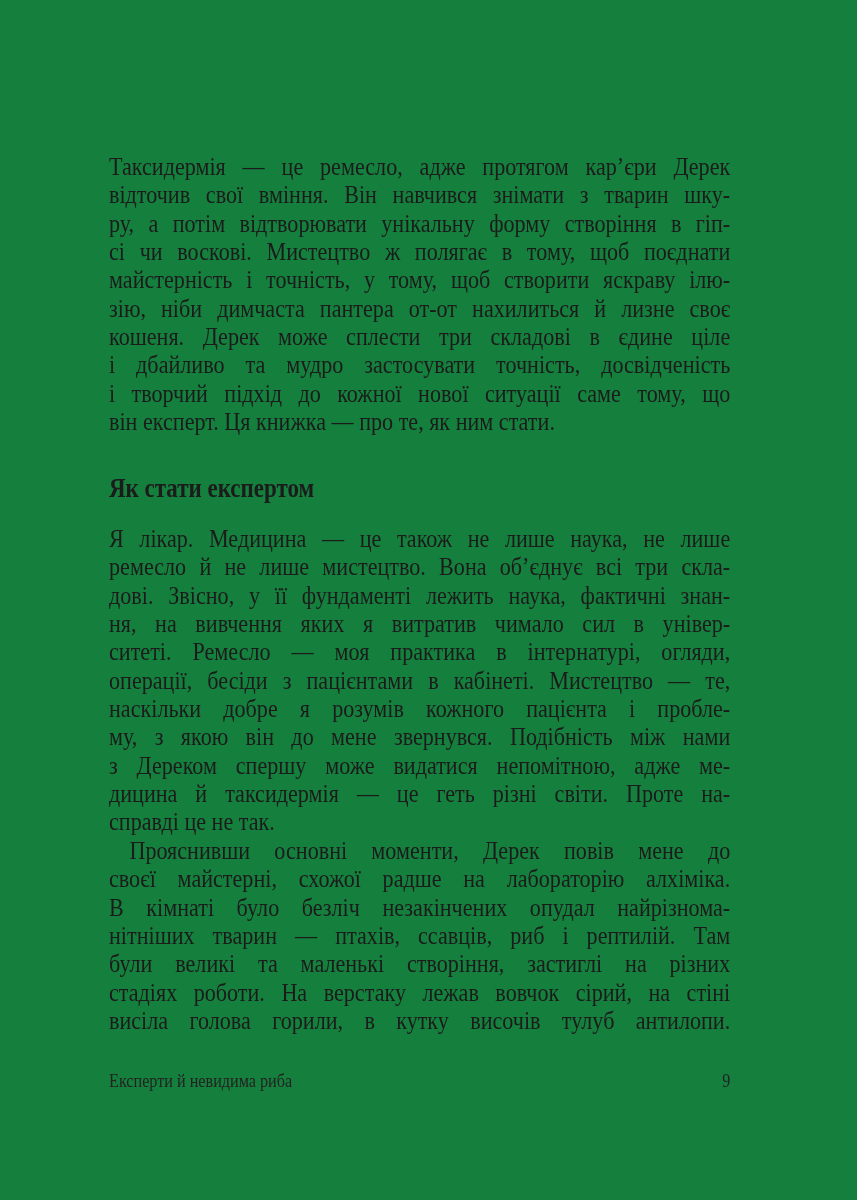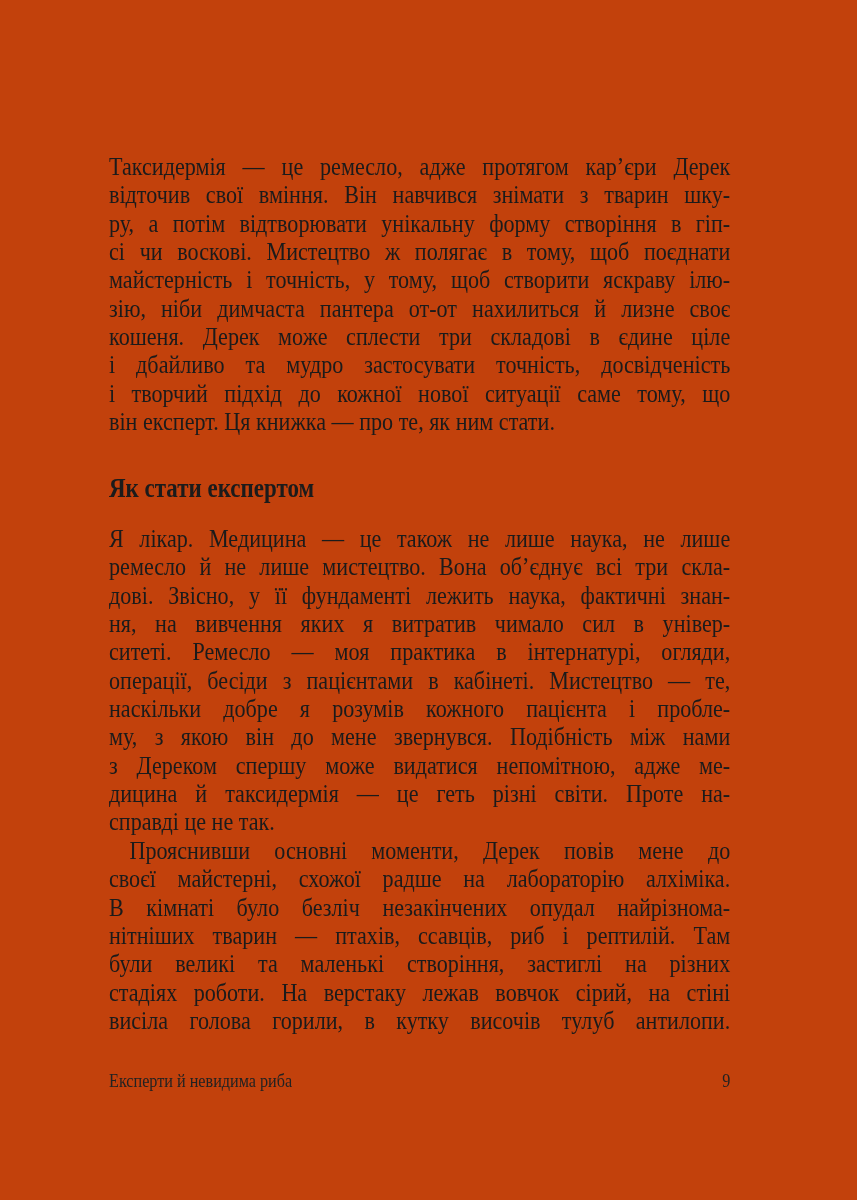--- a/index.html
+++ b/index.html
@@ -10,21 +10,21 @@
     width: 857px;
     height: 1200px;
     background: #ffffff;
     overflow: hidden;
     position: relative;
     font-family: "Liberation Serif", "DejaVu Serif", serif;
   }
   .page {
     position: absolute;
     inset: 0;
-    background: #c2410c;
+    background: #15803d;
     padding-left: 18px;
   }
   
   .text-col {
     position: absolute;
     left: 109px;
     top: 0;
     width: 730px;
     height: 1200px;
     transform: scaleX(0.851);

